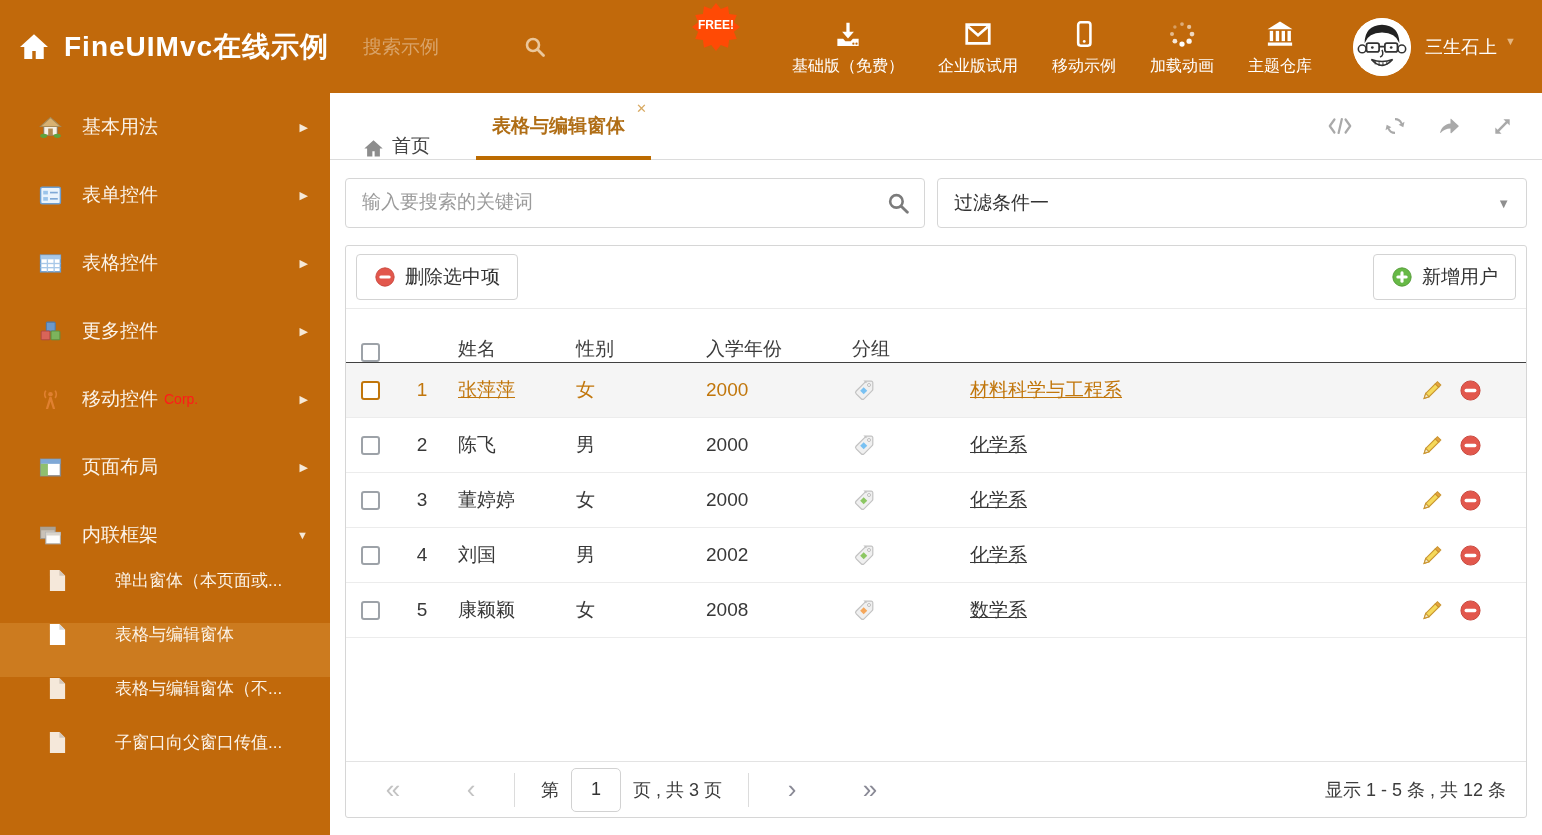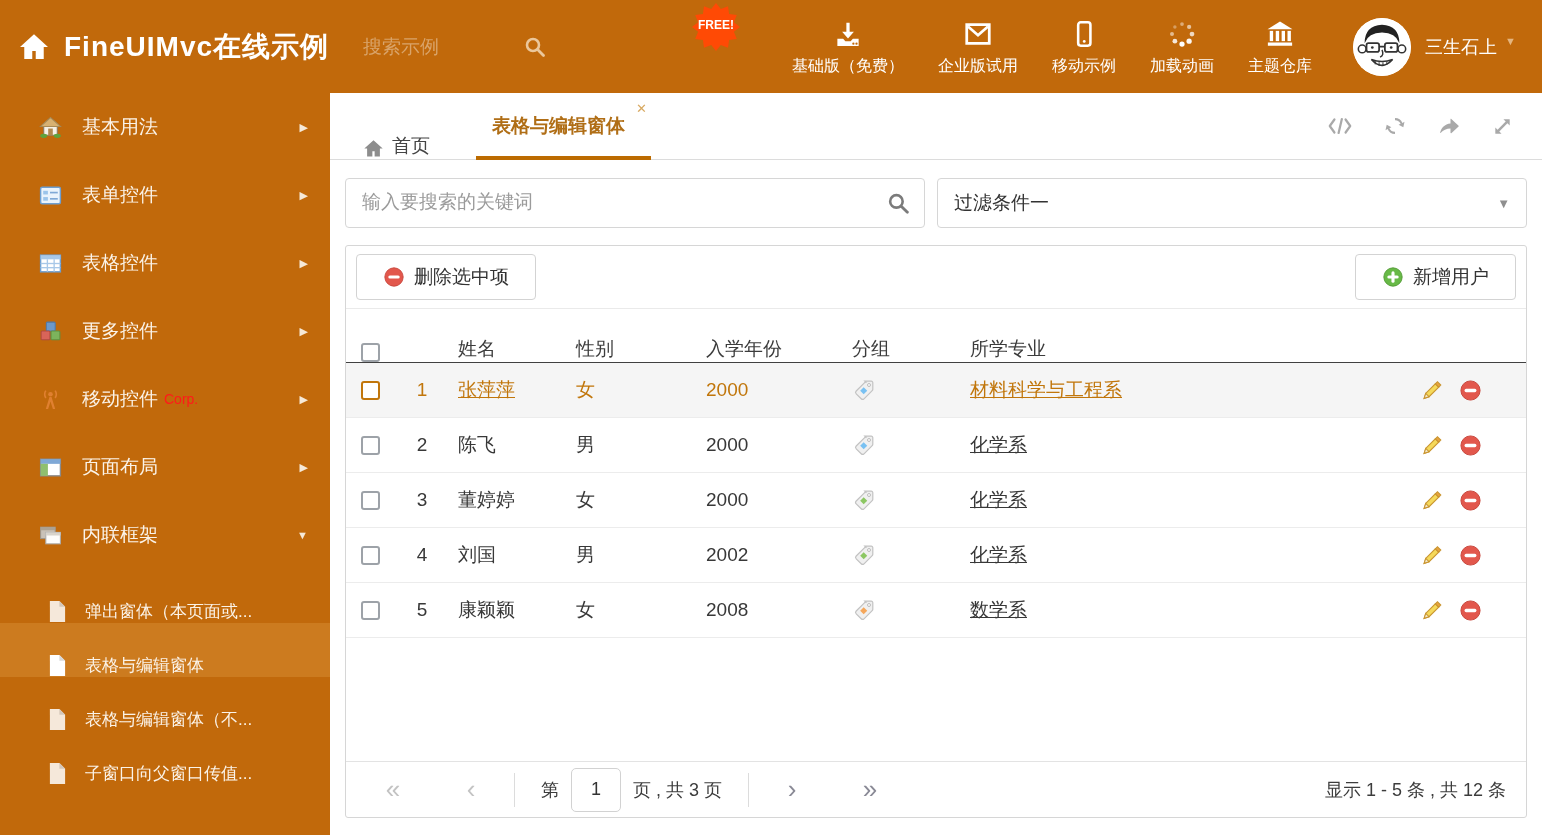--- a/index.html
+++ b/index.html
@@ -32,21 +32,21 @@
   .main { display:flex; height:742px; }
   .sidebar { width:330px; background:#C1690B; flex:none; overflow:hidden; }
   .content { flex:1; display:flex; flex-direction:column; background:#fff; min-width:0; }
 
   
   .side-item { height:68px; display:flex; align-items:center; padding:0 22px 0 38px; cursor:pointer; color:#FBF3E8; }
   .side-item .sic { width:26px; display:flex; flex:none; }
   .side-item .slb { font-size:19px; margin-left:18px; white-space:nowrap; }
   .side-item .corp { color:#FF1A1A; font-size:14px; margin-left:6px; }
   .side-item .arr { margin-left:auto; font-size:11px; color:#F6E9D8; }
-  .sub-item { height:54px; display:flex; align-items:flex-end; padding:0 9px 0 48px; cursor:pointer; color:#FBF3E8; }
+  .sub-item { height:54px; display:flex; align-items:flex-start; padding:0 9px 0 48px; cursor:pointer; color:#FBF3E8;gap:30px; }
   .sub-item .fic { width:20px; display:flex; flex:none; opacity:.85; }
   .sub-item .slb { font-size:17px; margin-left:17px; white-space:nowrap; }
   .sub-item[data-selected="true"] { background:#CC7B1F; }
   .sub-item[data-selected="true"] .fic { opacity:1; }
 
   
   .tabbar { height:67px; border-bottom:1px solid #DCDCDC; display:flex; align-items:center; padding-left:15px; }
   .tab-home { display:flex; align-items:flex-end; padding:0 18px; cursor:pointer; color:#454545; font-size:19px; height:100%; }
   .tab-home .tic { margin-right:8px; display:flex; }
   .tab-active { position:relative; height:100%; display:flex; align-items:center; padding:0 26px 0 16px; margin-left:28px; cursor:pointer; }
@@ -65,21 +65,21 @@
   .search-box .mag { position:absolute; right:14px; top:13px; }
   .select-box { flex:1; height:50px; border:1px solid #D6D6D6; border-radius:4px; display:flex;
      align-items:center; padding:0 16px; font-size:19px; color:#333; cursor:pointer; }
   .select-box .caret { margin-left:auto; color:#8F8F8F; font-size:13px; }
 
   
   .panel { flex:1; margin:17px 15px 17px 15px; border:1px solid #D6D6D6; border-radius:3px;
      display:flex; flex-direction:column; overflow:hidden; }
   .g-toolbar { padding:8px 10px; border-bottom:1px solid #EAEAEA; display:flex; align-items:center; }
   .btn { height:46px; display:flex; align-items:center; gap:9px; background:#fff; border:1px solid #D3D3D3;
-     border-radius:4px; padding:0 26px; font-size:19px; color:#333; cursor:pointer; font-family:inherit; }
+     border-radius:4px; padding:0 17px; font-size:19px; color:#333; cursor:pointer; font-family:inherit; }
   .btn-add { margin-left:auto; }
   .g-head { height:54px; display:flex; align-items:flex-end; border-bottom:1px solid #404040;
      font-size:19px; color:#3C3C3C; }
   .grid-row { height:55px; display:flex; align-items:center; border-bottom:1px solid #ECECEC;
      font-size:19px; color:#383838; }
   .grid-row[data-selected="true"] { background:#F5F5F5; color:#C1760B; }
   .grid-row[data-selected="true"] .cbx { border-color:#C1760B; }
   .grid-row[data-selected="true"] .name-text { text-decoration:underline; }
   .c-check { width:48px; display:flex; justify-content:center; flex:none; }
   .c-num { width:56px; text-align:center; flex:none; }
@@ -440,21 +440,20 @@
 
       <div class="g-head">
         <span class="c-check">
             <input type="checkbox" class="cbx" style="">
           </span>
         <span class="c-num"></span>
         <span class="c-name">姓名</span>
         <span class="c-gender">性别</span>
         <span class="c-year">入学年份</span>
         <span class="c-group">分组</span>
-        <span class="c-major">所学专业</span>
         <span class="c-actions"></span>
       </div>
 
       <div class="grid-row" data-selected="true">
         <span class="c-check">
             <input type="checkbox" class="cbx" style="">
           </span>
         <span class="c-num">1</span>
         <span class="c-name"><span class="name-text">张萍萍</span></span>
         <span class="c-gender">女</span>

